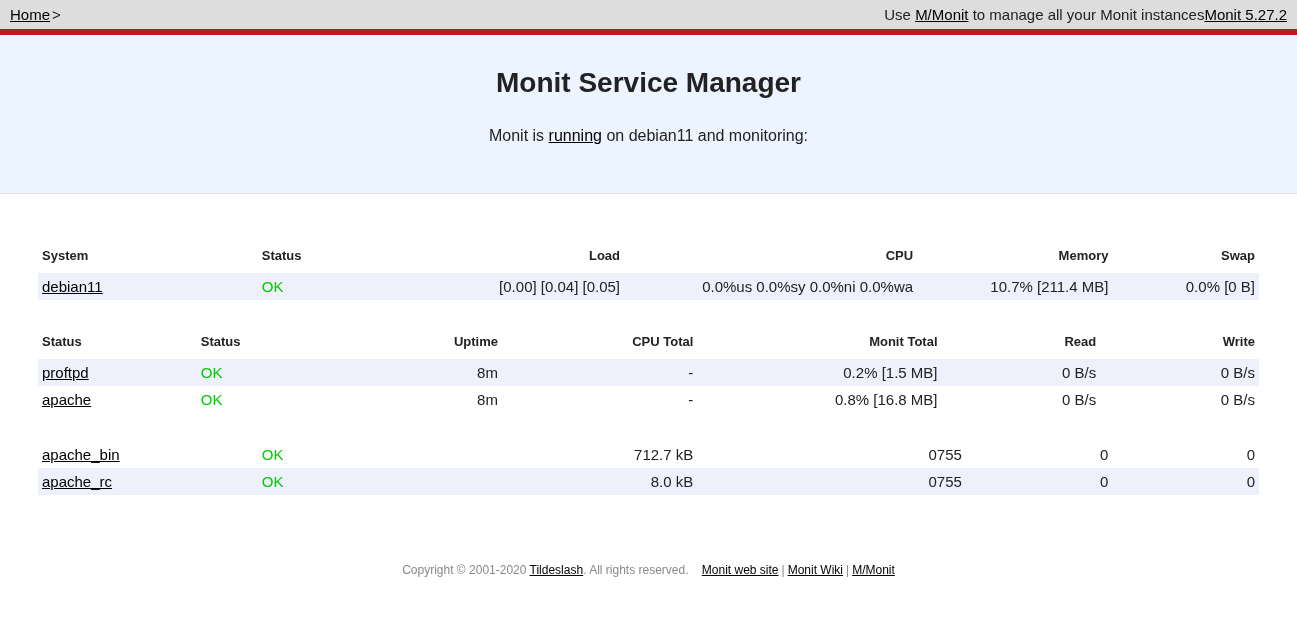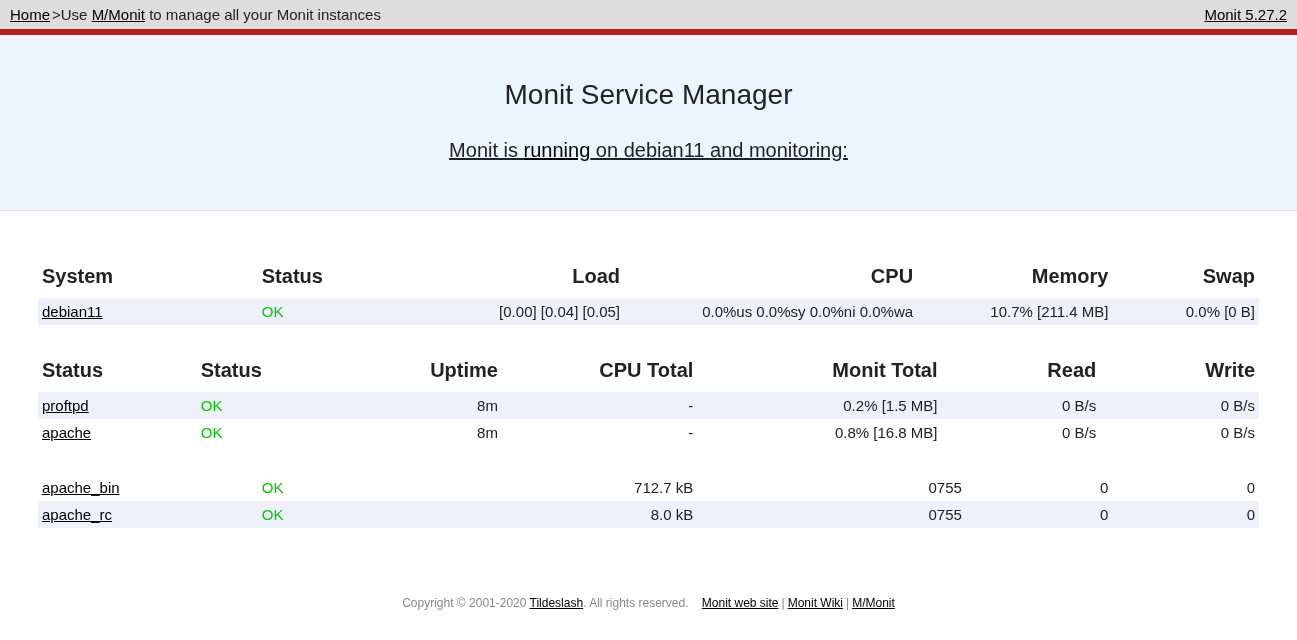--- a/index.html
+++ b/index.html
@@ -15,48 +15,48 @@
   .topbar {
     background: #ddd;
     border-bottom: 6px solid #b91c1c;
     padding: 6px 10px;
     display: flex;
     align-items: center;
     justify-content: space-between;
     font-size: 15px;
   }
   .topbar .left { display: flex; gap: 2px; align-items: center; }
-  .topbar .center { flex: 1; text-align: left; }
+  .topbar .center { flex: 1; text-align: right; }
   .topbar .right { text-align: right; }
 
   .header {
     background: #ecf4ff;
     border-bottom: 1px solid #e0e0e0;
     padding: 32px 0 48px 0;
     text-align: center;
   }
   .header h1 {
-    margin: 12px 0 28px 0;
+    margin: 0 0 28px 0;
     font-size: 28px;
-    font-weight: normal;
-  }
-  .header .subtitle { font-size: 20px; text-decoration: underline; }
+    font-weight: bold;
+  }
+  .header .subtitle { font-size: 16px; }
 
   .content {
     padding: 48px 38px 20px 38px;
   }
 
   table {
     width: 100%;
     border-collapse: collapse;
     margin-bottom: 28px;
   }
   th {
     text-align: left;
-    font-size: 20px;
+    font-size: 13px;
     font-weight: bold;
     padding: 6px 4px 10px 4px;
   }
   th.right, td.right { text-align: right; }
   td {
     padding: 5px 4px;
     font-size: 15px;
   }
   tr.data-row:nth-child(even) td { background: #eef1fb; }
   tr.data-row td:first-child a { text-decoration: underline; }

